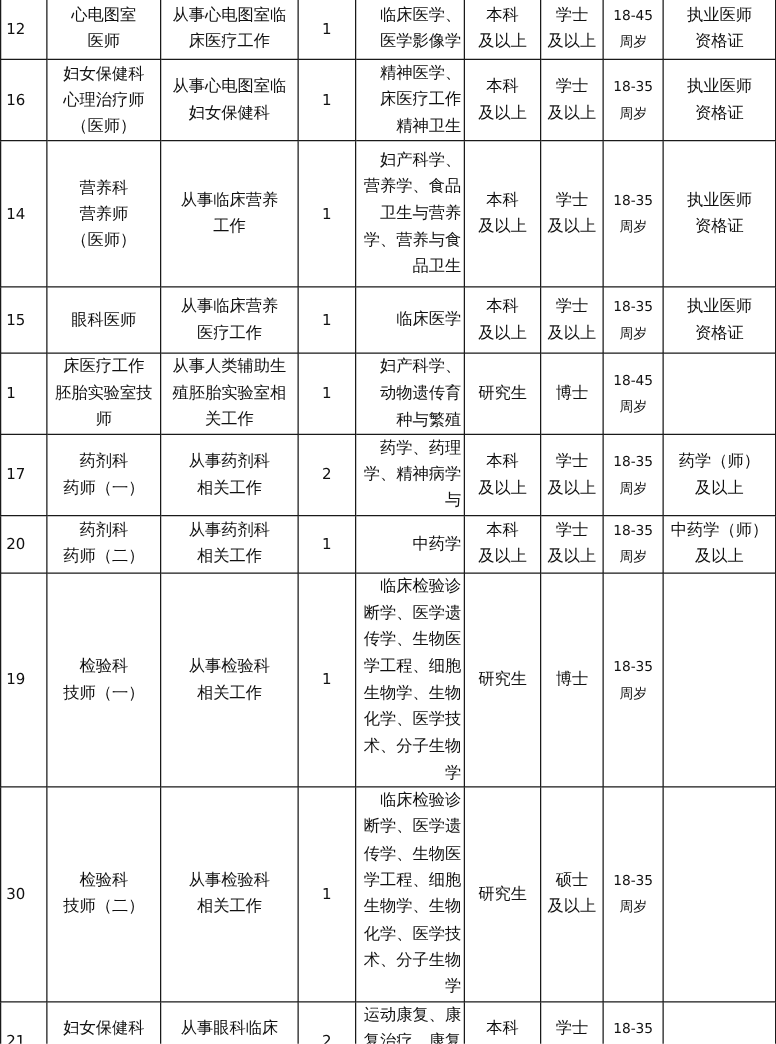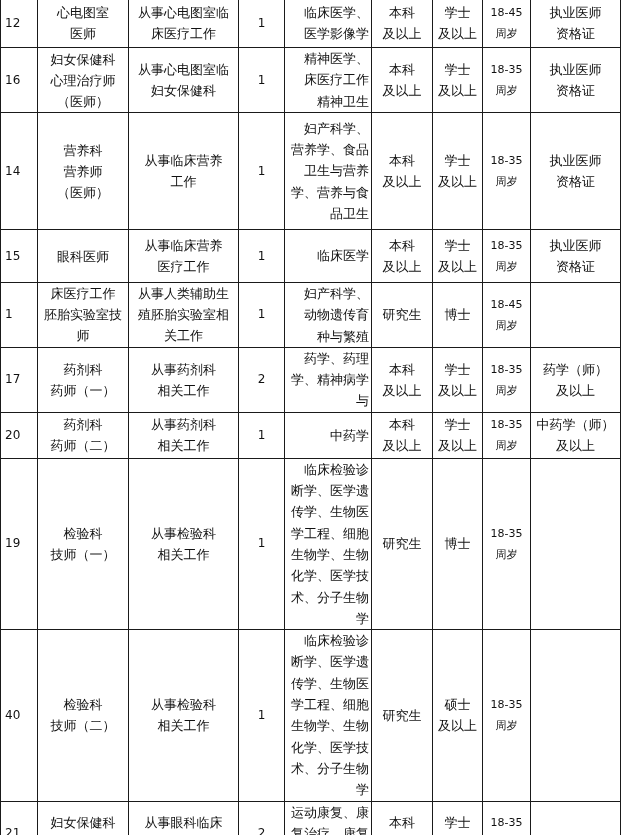--- a/index.html
+++ b/index.html
@@ -294,21 +294,21 @@
         <td>
           <span class="ln">博士</span>
         </td>
         <td class="age">
           <span class="ln">18-35</span>
           <span class="ln">周岁</span>
         </td>
         <td></td>
       </tr>
       <tr style="height: 170px;">
-        <td class="num">40</td>
+        <td class="num">30</td>
         <td>
           <span class="ln">检验科</span>
           <span class="ln">技师（二）</span>
         </td>
         <td>
           <span class="ln">从事检验科</span>
           <span class="ln">相关工作</span>
         </td>
         <td class="cnt">1</td>
         <td class="major">

